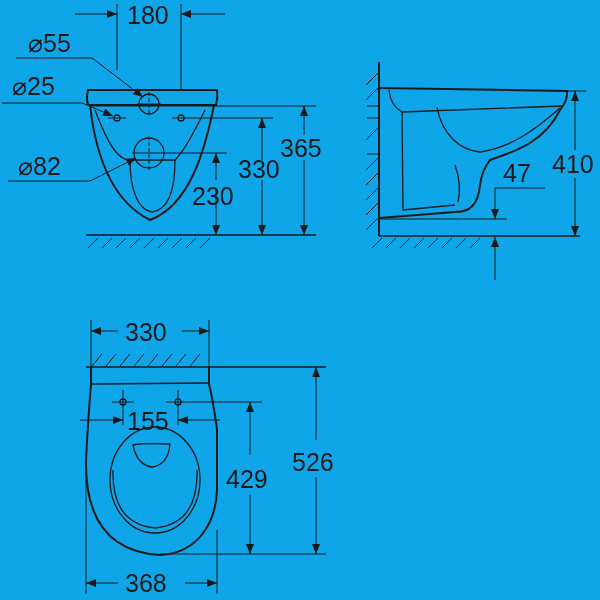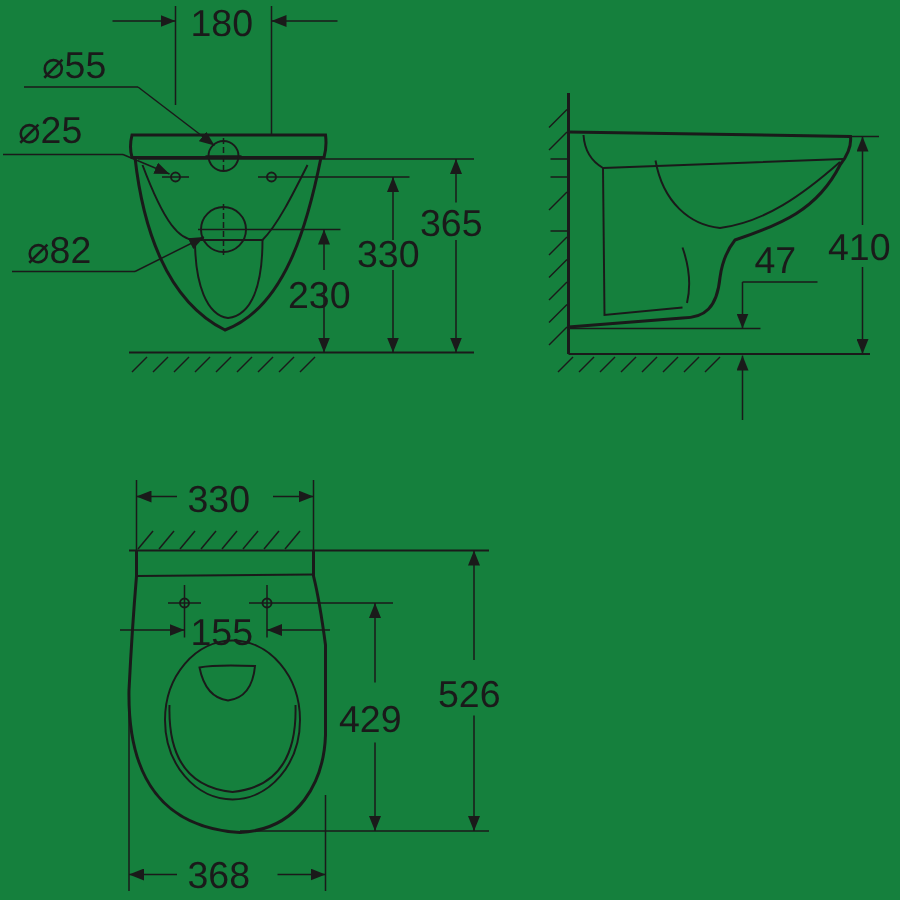--- a/index.html
+++ b/index.html
@@ -1,16 +1,16 @@
 <!DOCTYPE html>
 <html><head>
 <meta charset="utf-8">
 <style>
   html,body{margin:0;padding:0;background:#fff;}
-  #canvas{position:relative;width:600px;height:600px;overflow:hidden;background:#15803d;}
+  #canvas{position:relative;width:600px;height:600px;overflow:hidden;background:#0ea5e9;}
   svg{position:absolute;left:0;top:0;}
   .ln{stroke:#1a1a1a;fill:none;stroke-width:1.3;}
   .thk{stroke:#1a1a1a;fill:none;stroke-width:2;}
   .thin{stroke:#1a1a1a;fill:none;stroke-width:1;}
   .dim{font-family:"Liberation Sans",sans-serif;font-size:25px;fill:#1a1a1a;}
 </style>
 </head>
 <body>
 
 <div id="canvas">

